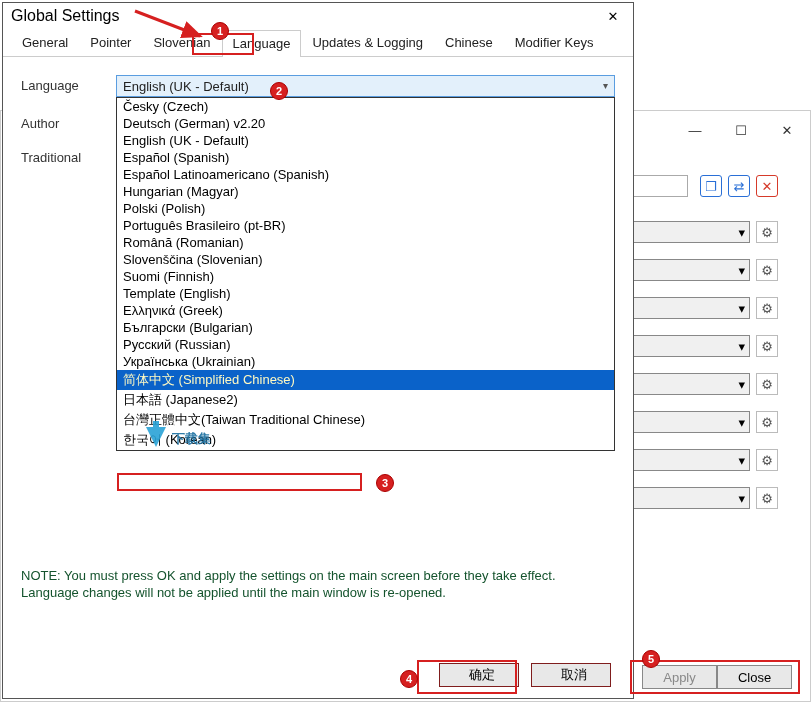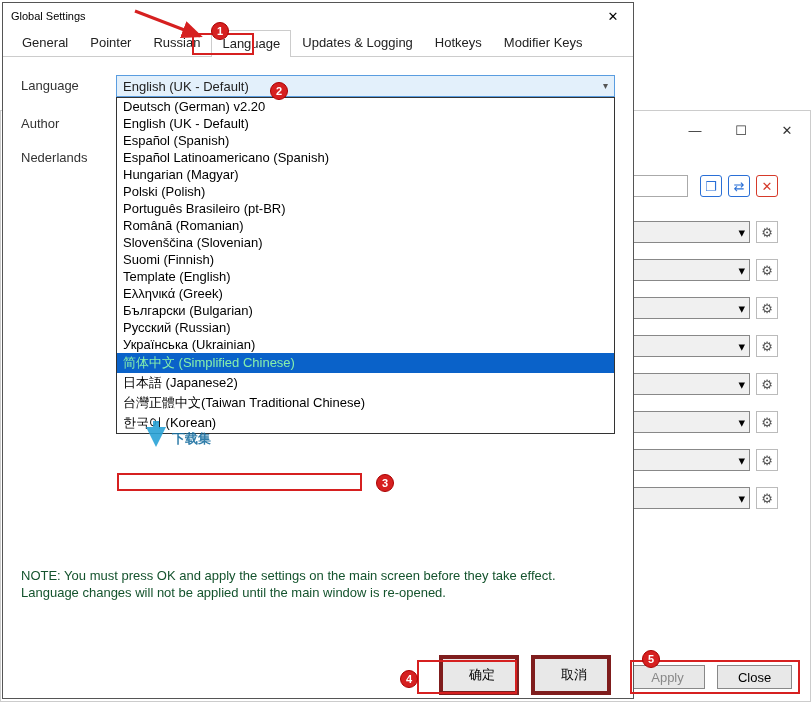--- a/index.html
+++ b/index.html
@@ -12,54 +12,54 @@
   }
   .bg-title { height: 38px; display:flex; justify-content:flex-end; align-items:center; }
   .bg-title .sys { width: 46px; height: 30px; display:flex; align-items:center; justify-content:center; color:#333; }
   .bg-body { padding: 20px 20px 0 20px; }
   .bg-toolbar { display:flex; justify-content:flex-end; gap:6px; padding: 6px 12px 6px 12px; margin-bottom:10px;}
   .icon-btn { width:22px; height:22px; border:1px solid #2a6fd6; border-radius:3px; display:flex; align-items:center; justify-content:center; color:#2a6fd6; background:#fff;}
   .icon-btn.red { border-color:#d63a2a; color:#d63a2a;}
   .bg-row { display:flex; align-items:center; justify-content:flex-end; padding:8px 12px; gap:6px;}
   .bg-combo { width:120px; height:22px; border:1px solid #888; background:#f0f0f0; display:flex; align-items:center; justify-content:flex-end; padding-right:4px;}
   .gear { width:22px; height:22px; border:1px solid #bbb; display:flex; align-items:center; justify-content:center; color:#555;}
-  .bg-footer { position:absolute; bottom:12px; right:18px; display:flex; gap:12px;}
+  .bg-footer { position:absolute; bottom:12px; right:18px; display:flex; }
   .win-btn { min-width:75px; height:24px; border:1px solid #888; background:#e8e8e8; display:flex; align-items:center; justify-content:center; padding:0 12px;}
   .win-btn.disabled { color:#888; }
 
   
   .dialog {
     position:absolute; top:2px; left:2px; width:632px; height:697px;
     border:1px solid #555; background:#fff; z-index:10;
     display:flex; flex-direction:column;
   }
   .dialog-title { height:26px; display:flex; align-items:center; justify-content:space-between; padding:0 6px 0 8px; }
-  .dialog-title .t { font-size:11px; }
+  .dialog-title .t { font-size:16px; }
   .dialog-title .x { width:28px; height:20px; display:flex; align-items:center; justify-content:center; }
   .tabs { display:flex; border-bottom:1px solid #ccc; padding-left:8px; }
   .tab { padding:5px 10px 6px 10px; border:1px solid transparent; border-bottom:none; color:#222; position:relative; }
   .tab.active { border-color:#ccc; background:#fff; top:1px; }
   .content { flex:1; padding:18px 18px 0 18px; position:relative;}
   .form-row { display:flex; align-items:flex-start; margin-bottom:16px;}
   .form-label { width:95px; color:#333; padding-top:3px;}
   .combo {
     flex:1; height:22px; border:1px solid #5a9de0; background:#e3f0fb;
     display:flex; align-items:center; padding:0 6px; position:relative; color:#222;
   }
   .combo .caret { position:absolute; right:6px; top:4px; font-size:10px; color:#555;}
   .dropdown {
     position:absolute; left:113px; top:40px; width:calc(100% - 131px);
     border:1px solid #333; background:#fff; z-index:5;
     max-height:450px;
   }
   .dd-item { padding:1px 6px; white-space:nowrap; }
-  .dd-item.sel { background:#0a62c9; color:#86efac; }
+  .dd-item.sel { background:#0a62c9; color:#fef9c3; }
   .note { position:absolute; bottom:50px; left:18px; right:18px; color:#14532d; line-height:1.35;}
   .dialog-footer { height:46px; display:flex; align-items:center; justify-content:flex-end; gap:12px; padding-right:22px;}
-  .dlg-btn { min-width:80px; height:40px; border:4px solid #7f1d1d; background:#e8e8e8; display:flex; align-items:center; justify-content:center;padding-left:6px;}
+  .dlg-btn { min-width:80px; height:24px; border:1px solid #7f1d1d; background:#e8e8e8; display:flex; align-items:center; justify-content:center;padding-left:6px;}
 
   
   .badge {
     position:absolute; width:18px; height:18px; border-radius:50%;
     background:#d62020; color:#fff; display:flex; align-items:center; justify-content:center;
     font-size:11px; font-weight:bold; z-index:60; border:1px solid #a00;
   }
   .redbox { position:absolute; border:2px solid #d62020; z-index:50; pointer-events:none;}
   .arrow { position:absolute; z-index:55; }
 
@@ -163,42 +163,43 @@
 </div>
 
 <div class="dialog">
   <div class="dialog-title">
     <span class="t">Global Settings</span>
     <span class="x">✕</span>
   </div>
   <div class="tabs" id="tabs">
       <div class="tab">General</div>
       <div class="tab">Pointer</div>
-      <div class="tab">Russian</div>
+      <div class="tab">Slovenian</div>
       <div class="tab active">Language</div>
       <div class="tab">Updates &amp; Logging</div>
-      <div class="tab">Hotkeys</div>
+      <div class="tab">Chinese</div>
       <div class="tab">Modifier Keys</div>
     </div>
   <div class="content">
     <div class="form-row">
       <div class="form-label">Language</div>
       <div class="combo">
         <span>English (UK - Default)</span>
         <span class="caret">▾</span>
       </div>
     </div>
     <div class="form-row">
       <div class="form-label">Author</div>
     </div>
     <div class="form-row">
-      <div class="form-label">Nederlands</div>
+      <div class="form-label">Traditional</div>
     </div>
 
     <div class="dropdown" id="dropdown">
+        <div class="dd-item">Česky (Czech)</div>
         <div class="dd-item">Deutsch (German) v2.20</div>
         <div class="dd-item">English (UK - Default)</div>
         <div class="dd-item">Español (Spanish)</div>
         <div class="dd-item">Español Latinoamericano (Spanish)</div>
         <div class="dd-item">Hungarian (Magyar)</div>
         <div class="dd-item">Polski (Polish)</div>
         <div class="dd-item">Português Brasileiro (pt-BR)</div>
         <div class="dd-item">Română (Romanian)</div>
         <div class="dd-item">Slovenščina (Slovenian)</div>
         <div class="dd-item">Suomi (Finnish)</div>

